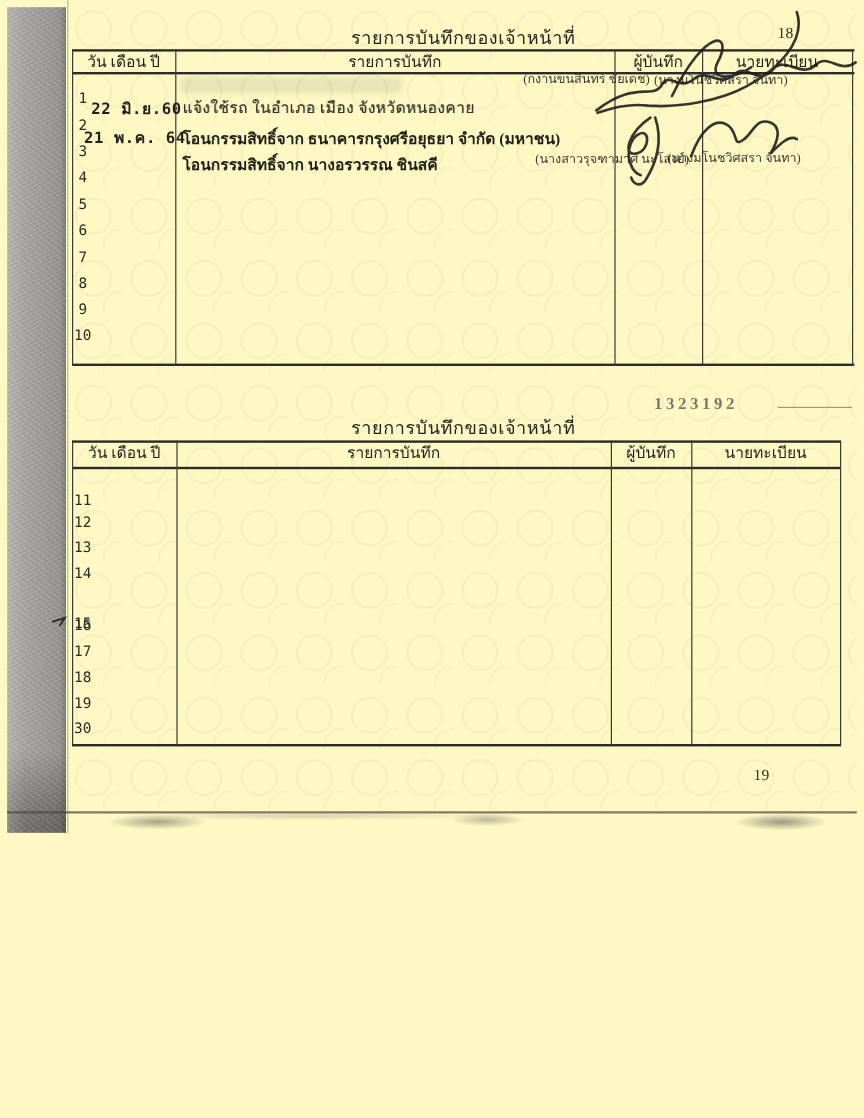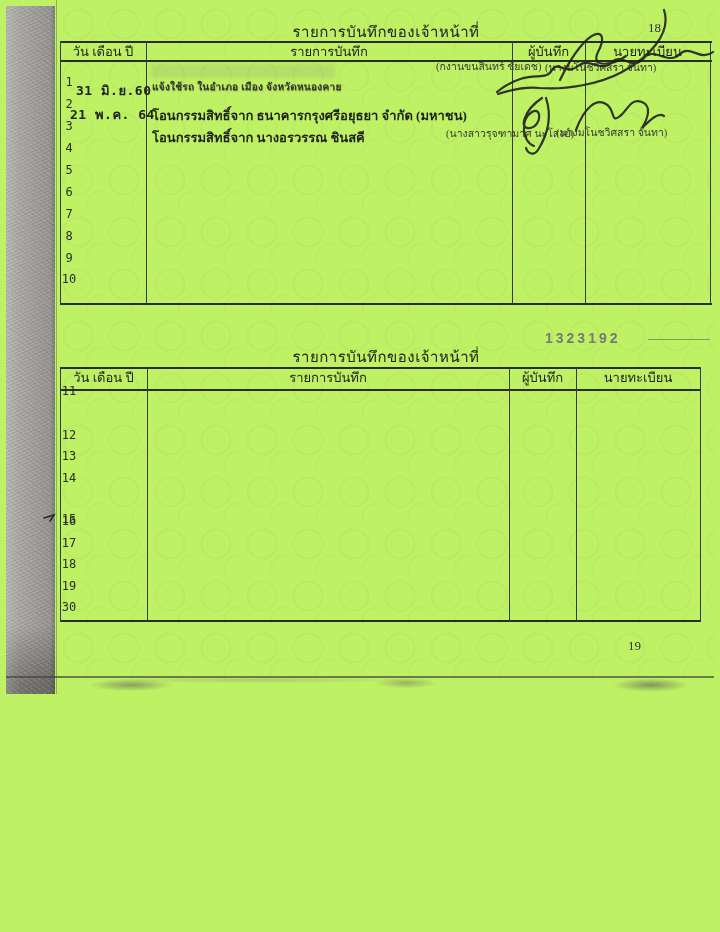--- a/index.html
+++ b/index.html
@@ -1,18 +1,18 @@
 <!DOCTYPE html>
 <html lang="th"><head>
 <meta charset="utf-8">
 <style>
   html,body{margin:0;padding:0;}
   body{width:720px;height:932px;background:#ffffff;overflow:hidden;
        font-family:"Liberation Serif","DejaVu Serif",serif;}
-  .scan{position:relative;width:720px;height:932px;background:#bef264;}
+  .scan{position:relative;width:720px;height:932px;background:#fef9c3;}
   .abs{position:absolute;}
   
   .watermark{left:56px;top:0;width:658px;height:676px;opacity:.85;pointer-events:none;
     background-image:
       radial-gradient(circle at 22px 24px, transparent 13px, rgba(150,138,120,.10) 14px, rgba(150,138,120,.10) 15px, transparent 16px),
       radial-gradient(circle at 44px 49px, transparent 12px, rgba(150,138,120,.08) 13px, rgba(150,138,120,.08) 14px, transparent 15px);
     background-size:46px 52px;}
   
   .binding{left:6px;top:6px;width:49px;height:688px;background-color:#a8a6a2;
     background-image:
@@ -23,26 +23,26 @@
   .edgeline{left:56px;top:0;width:1px;height:694px;background:rgba(60,60,58,.35);}
   .hline{background:#2b2b29;height:2px;}
   .vline{background:#3a3a38;width:1px;}
   .t-title{left:60px;width:652px;text-align:center;font-size:15px;color:#232321;letter-spacing:.5px;}
   .pageno{font-size:13px;color:#333;font-family:"Liberation Serif",serif;}
   .hdr{font-size:13px;color:#1f1f1d;text-align:center;line-height:16px;}
   .rownum{font-size:12px;color:#2b2b29;text-align:center;width:22px;left:58px;
           font-family:"DejaVu Sans Mono",monospace;}
   .dateval{font-size:13px;font-weight:bold;color:#222220;font-family:"DejaVu Sans Mono",monospace;letter-spacing:.5px;}
   .recline{font-size:13px;font-weight:600;color:#1e1e1c;}
-  .stamp{font-size:10px;font-weight:bold;color:#36342f;letter-spacing:.3px;
+  .stamp{font-size:13px;font-weight:normal;color:#36342f;letter-spacing:.3px;
          text-shadow:.5px .5px .7px rgba(50,48,44,.45);}
   .ghost{background:rgba(125,122,118,.16);filter:blur(2px);border-radius:3px;}
   .official{font-size:10.5px;color:#3a3835;white-space:nowrap;line-height:12px;}
   .serial{font-size:14px;color:#7a7874;letter-spacing:3px;font-weight:600;
-          font-family:Liberation Sans, sans-serif;}
+          font-family:Liberation Serif, serif;}
   .serialdash{height:1px;background:rgba(95,93,90,.6);}
   .bottom-edge{left:6px;top:676px;width:708px;height:22px;
     border-top:2px solid rgba(72,70,66,.7);
     background-image:
       radial-gradient(60px 9px at 125px 7px, rgba(92,90,86,.55), transparent 70%),
       radial-gradient(45px 8px at 400px 5px, rgba(104,102,98,.45), transparent 70%),
       radial-gradient(55px 10px at 645px 7px, rgba(90,88,84,.6), transparent 70%),
       radial-gradient(220px 5px at 250px 2px, rgba(125,122,118,.30), transparent 70%);}
   svg.sigs{left:0;top:0;pointer-events:none;}
 </style>
@@ -77,21 +77,21 @@
   <div class="abs rownum" style="top:119px">3</div>
   <div class="abs rownum" style="top:141px">4</div>
   <div class="abs rownum" style="top:163px">5</div>
   <div class="abs rownum" style="top:185px">6</div>
   <div class="abs rownum" style="top:207px">7</div>
   <div class="abs rownum" style="top:229px">8</div>
   <div class="abs rownum" style="top:251px">9</div>
   <div class="abs rownum" style="top:272px">10</div>
 
   <div class="abs ghost" style="left:150px;top:64px;width:185px;height:14px"></div>
-  <div class="abs dateval" style="left:76px;top:80px">31 มิ.ย.60</div>
+  <div class="abs dateval" style="left:76px;top:80px">22 มิ.ย.60</div>
   <div class="abs stamp" style="left:152px;top:79px">แจ้งใช้รถ ในอำเภอ เมือง จังหวัดหนองคาย</div>
   <div class="abs dateval" style="left:70px;top:104px">21 พ.ค. 64</div>
   <div class="abs recline" style="left:152px;top:127px">โอนกรรมสิทธิ์จาก นางอรวรรณ ชินสคี</div>
   <div class="abs recline" style="left:152px;top:105px">โอนกรรมสิทธิ์จาก ธนาคารกรุงศรีอยุธยา จำกัด (มหาชน)</div>
 
   <div class="abs official" style="left:436px;top:61px">(กงานขนสินทร์ ชัยเดช)</div>
   <div class="abs official" style="left:545px;top:62px">(นางมโนชวิศสรา จันทา)</div>
   <div class="abs official" style="left:446px;top:128px">(นางสาวรุจฑามาศ นะโสงย์)</div>
   <div class="abs official" style="left:556px;top:127px">(นางมโนชวิศสรา จันทา)</div>
 
@@ -106,21 +106,21 @@
   <div class="abs vline" style="left:147px;top:367px;height:255px"></div>
   <div class="abs vline" style="left:509px;top:367px;height:255px"></div>
   <div class="abs vline" style="left:576px;top:367px;height:255px"></div>
   <div class="abs vline" style="left:700px;top:367px;height:255px"></div>
 
   <div class="abs hdr" style="left:60px;top:370px;width:87px">วัน เดือน ปี</div>
   <div class="abs hdr" style="left:147px;top:370px;width:362px">รายการบันทึก</div>
   <div class="abs hdr" style="left:509px;top:370px;width:67px">ผู้บันทึก</div>
   <div class="abs hdr" style="left:576px;top:370px;width:124px">นายทะเบียน</div>
 
-  <div class="abs rownum" style="top:384px">11</div>
+  <div class="abs rownum" style="top:410px">11</div>
   <div class="abs rownum" style="top:428px">12</div>
   <div class="abs rownum" style="top:449px">13</div>
   <div class="abs rownum" style="top:471px">14</div>
   <div class="abs rownum" style="top:512px">15</div>
   <div class="abs rownum" style="top:514px">16</div>
   <div class="abs rownum" style="top:536px">17</div>
   <div class="abs rownum" style="top:557px">18</div>
   <div class="abs rownum" style="top:579px">19</div>
   <div class="abs rownum" style="top:600px">30</div>
 

